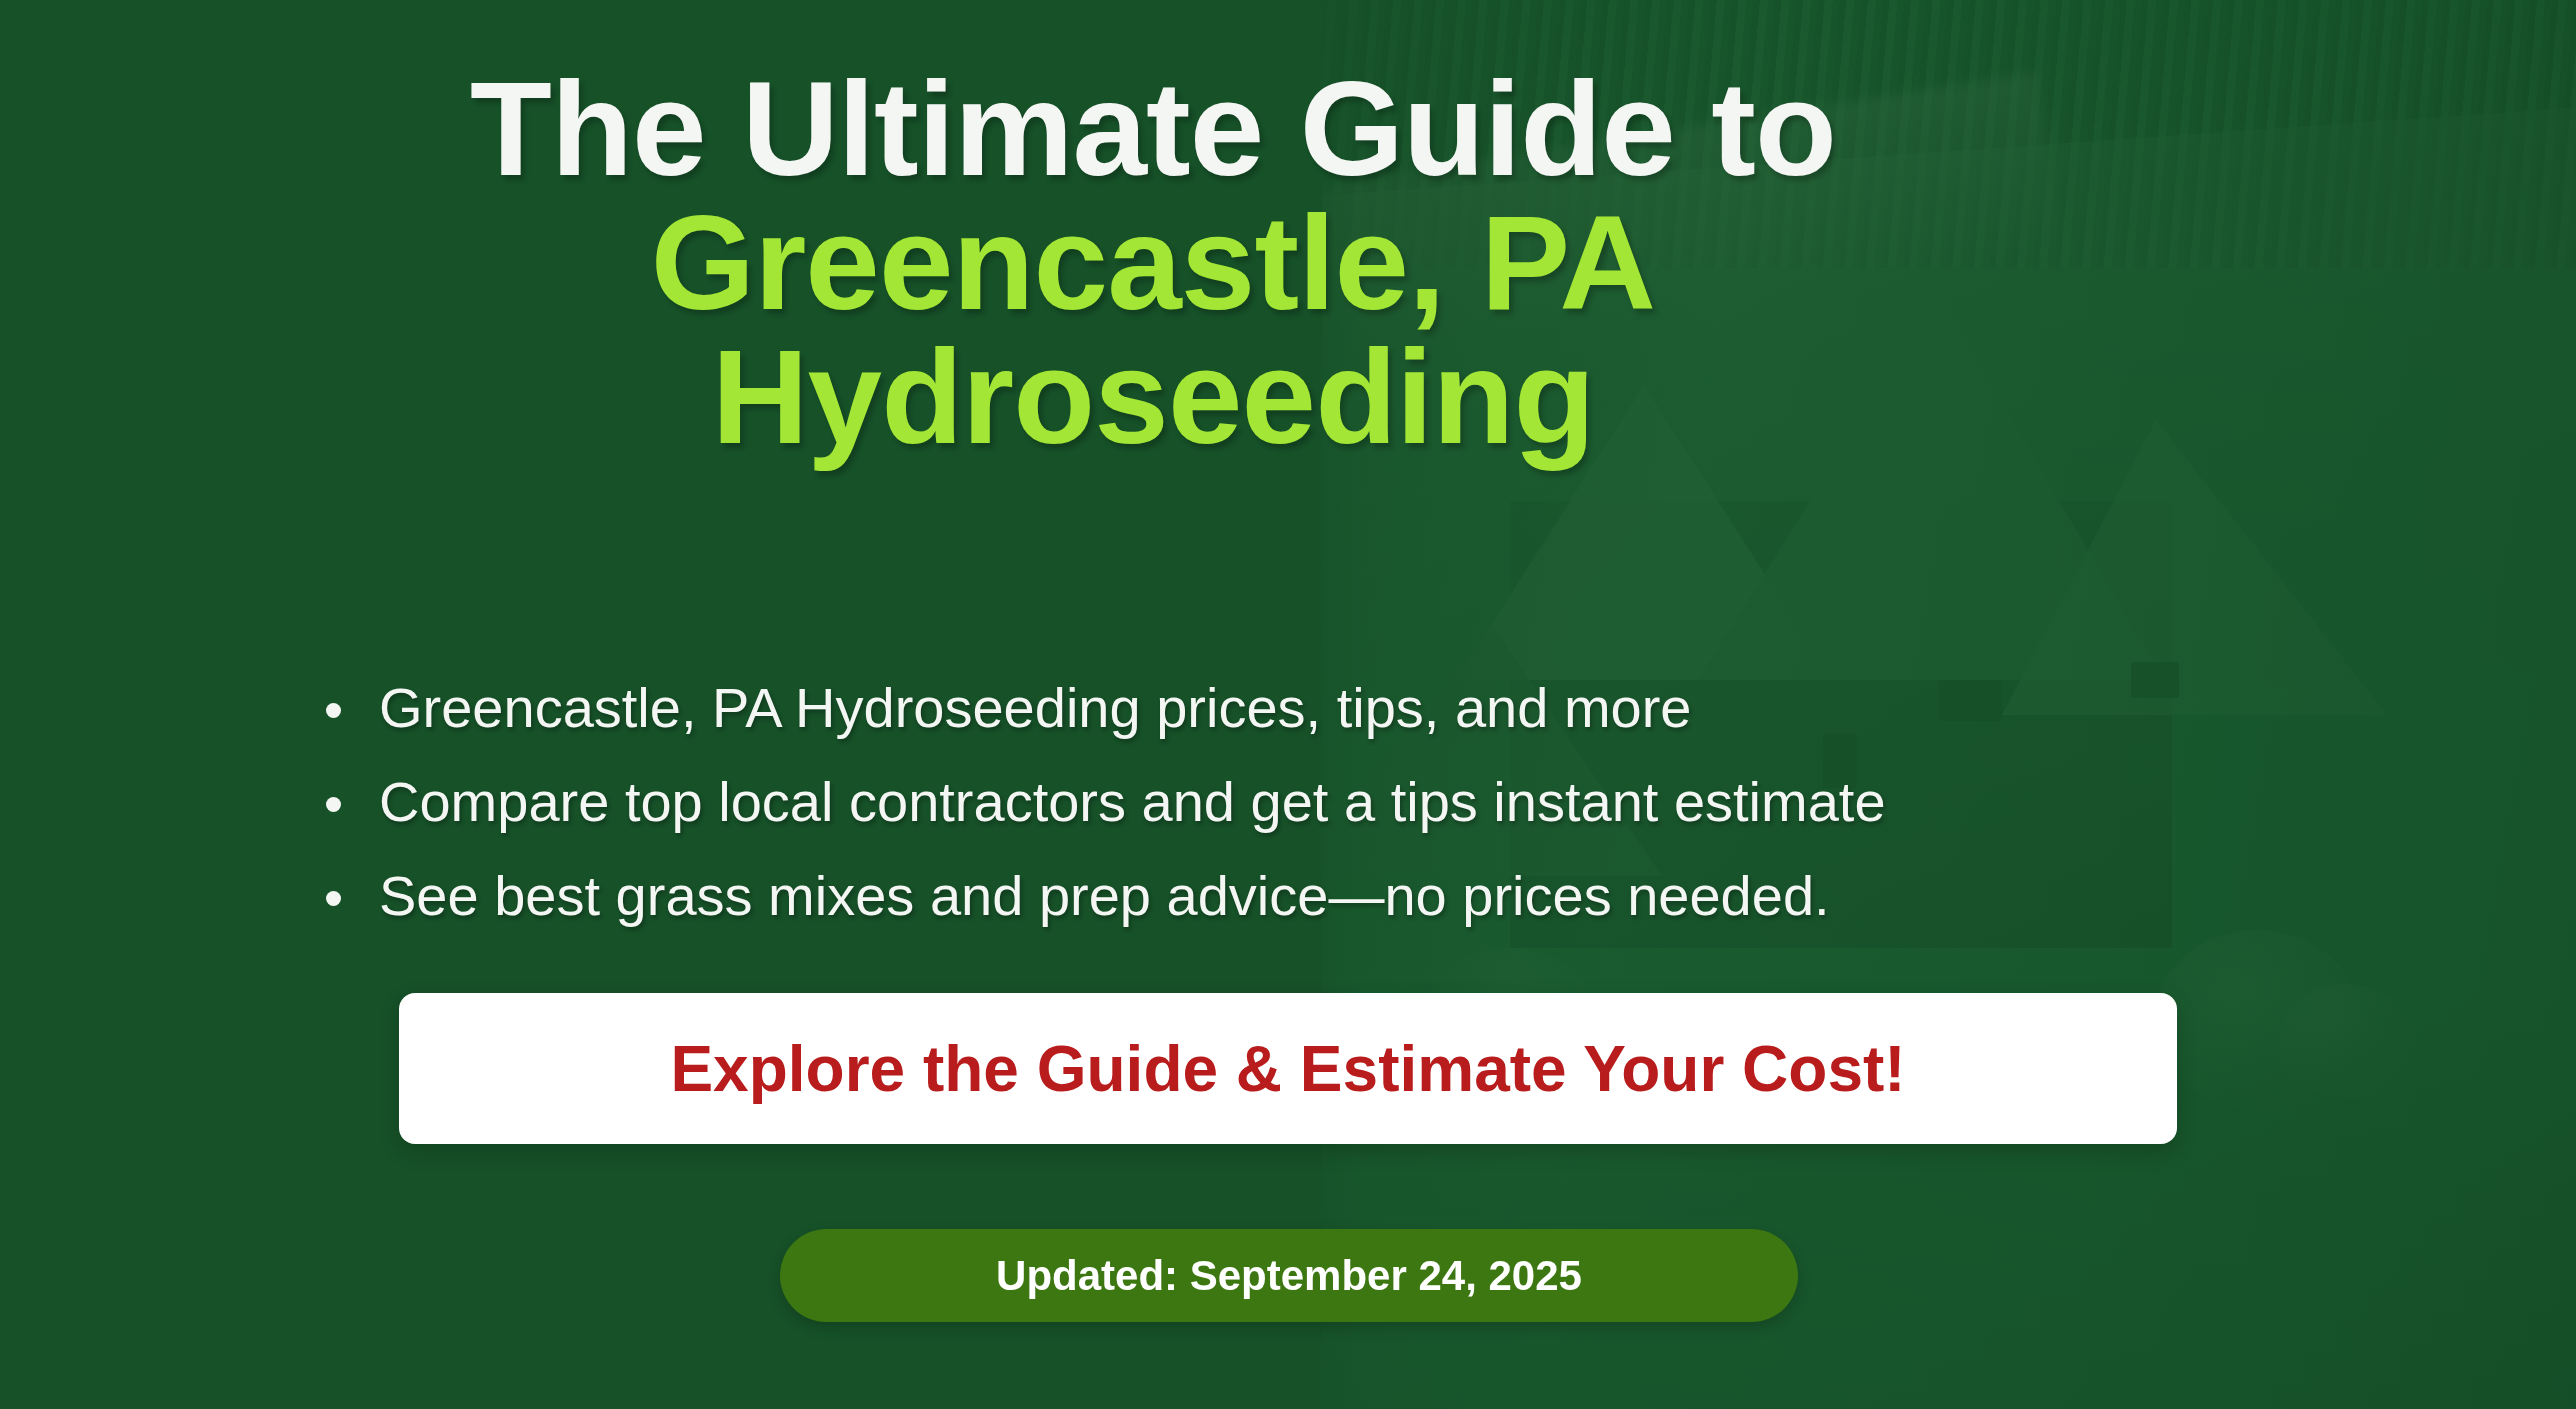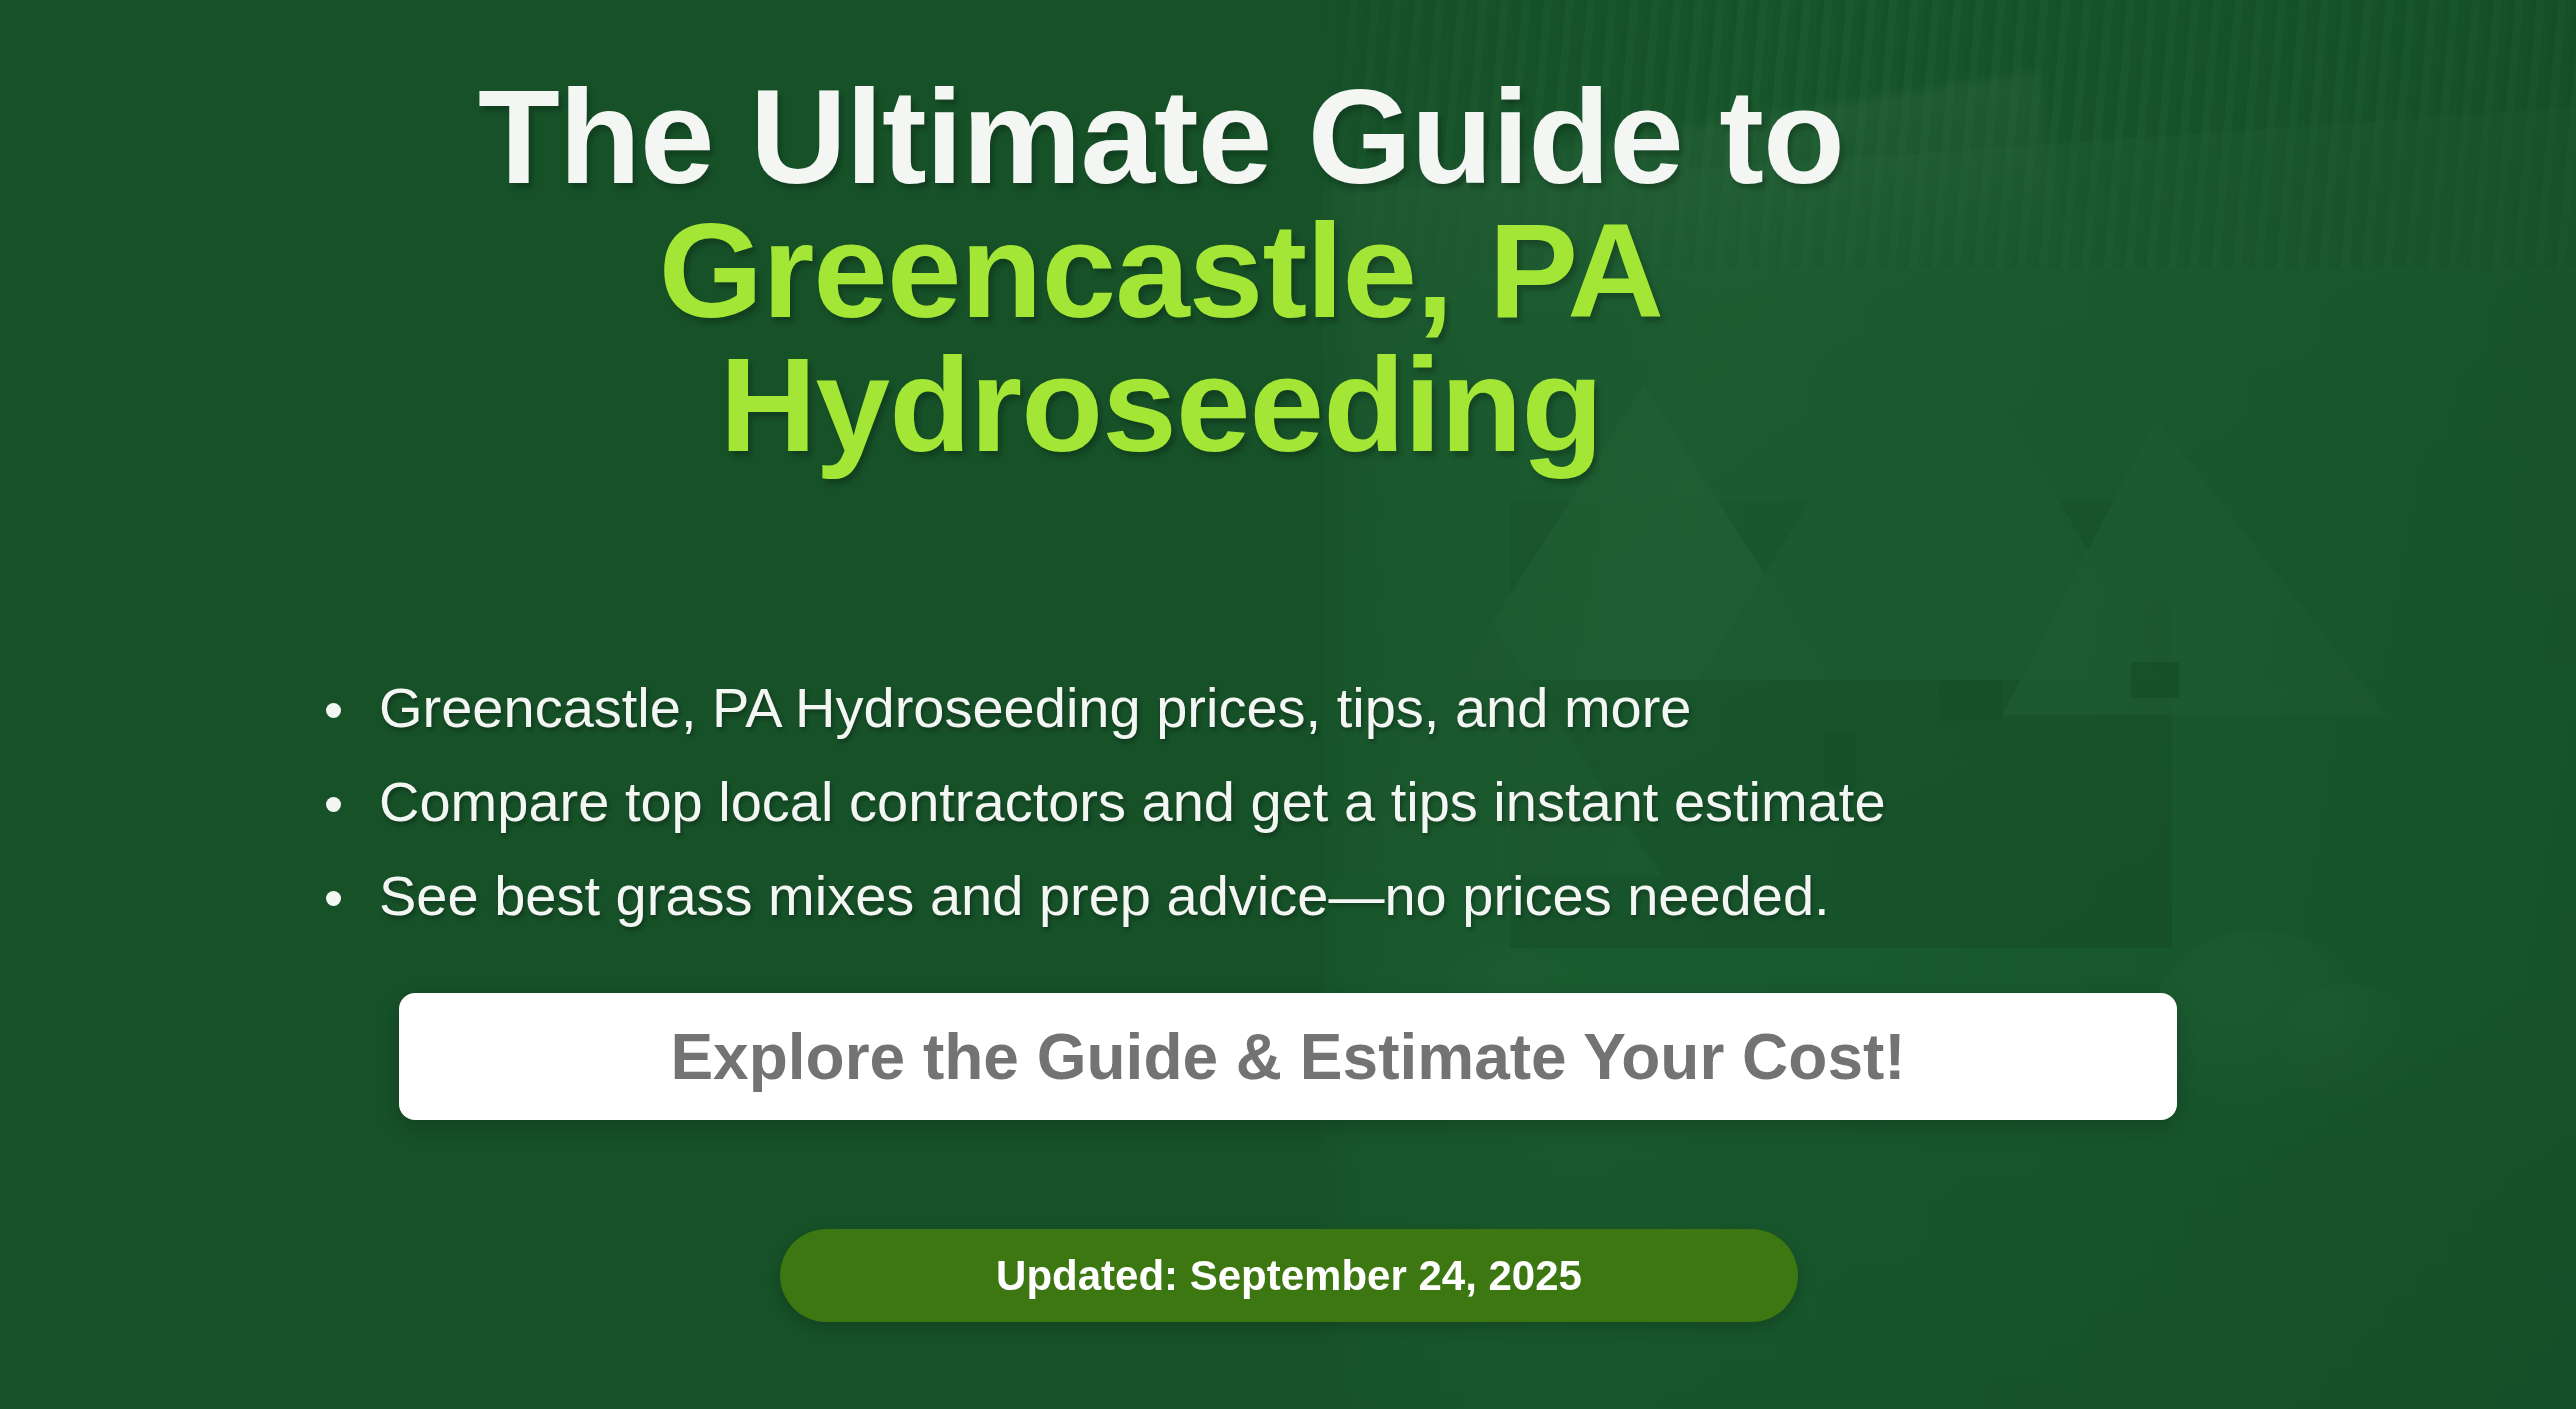--- a/index.html
+++ b/index.html
@@ -157,21 +157,21 @@
   .headline {
     position: absolute;
     top: 54px;
     left: 0;
     width: 2290px;
     text-align: center;
     font-size: 134px;
     font-weight: 700;
     line-height: 1.0;
     letter-spacing: -0.9px;
-    margin: 16px;
+    margin: 8px;
     text-shadow: 3.6px 4.5px 5.4px rgba(0,0,0,0.22);
   }
   .headline .line-main { color: #F4F6F3; display: block; }
   .headline .line-accent { color: #A3E635; display: block; }
 
   .bullets {
     position: absolute;
     top: 680px;
     left: 318px;
     margin: 0;
@@ -197,25 +197,25 @@
     height: 15px;
     border-radius: 50%;
     background: #F4F6F3;
   }
 
   .cta-button {
     position: absolute;
     left: 399px;
     top: 993px;
     width: 1778px;
-    height: 127px;
+    height: 151px;
     background: #FFFFFF;
     border: none;
     border-radius: 16px;
-    color: #737373;
+    color: #b91c1c;
     font-family: "Liberation Sans", sans-serif;
     font-size: 64px;
     font-weight: 700;
     letter-spacing: 0px;
     cursor: pointer;
     box-shadow: 0 7.2px 19.7px rgba(0,0,0,0.18);
     padding: 0;
   }
 
   .updated-badge {

